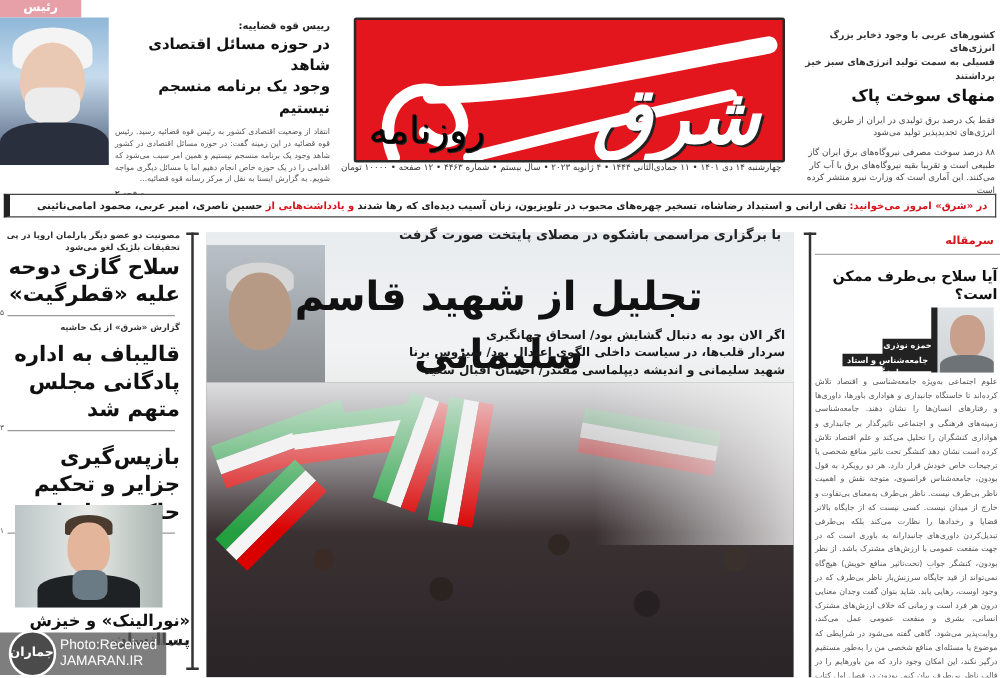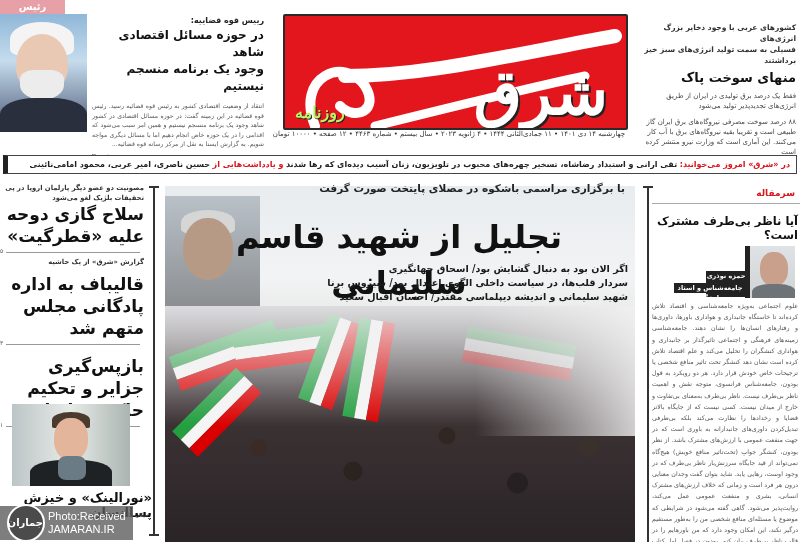--- a/index.html
+++ b/index.html
@@ -3,22 +3,22 @@
   <meta charset="utf-8">
   <style>
     * { box-sizing: border-box; margin: 0; padding: 0; }
     html, body { width: 800px; height: 542px; overflow: hidden; background: #ffffff; }
     body { position: relative; font-family: "DejaVu Sans", sans-serif; color: #111; direction: rtl; }
     .abs { position: absolute; }
 
     
     .mast-logo { left: 283px; top: 14px; width: 345px; height: 116px; background: #e3151d; border: 2px solid #2a2a2a; border-radius: 2px; overflow: hidden; }
     .mast-logo svg { position: absolute; left: 0; top: 0; }
-    .mast-name { position: absolute; right: 18px; top: 46px; color: #fff; font-family: "DejaVu Serif", serif; font-weight: bold; font-size: 62px; line-height: 62px; letter-spacing: -2px; text-shadow: 2px 2px 0 #222; }
-    .mast-sub { position: absolute; left: 10px; bottom: 6px; color: #bef264; font-family: "DejaVu Serif", serif; font-weight: bold; font-size: 16px; text-shadow: 1px 1px 0 #222; }
+    .mast-name { position: absolute; right: 18px; top: 46px; color: #fff; font-family: "DejaVu Serif", serif; font-weight: bold; font-size: 62px; line-height: 62px; letter-spacing: -2px; text-shadow: 2px 2px 0 #222; font-style: italic; }
+    .mast-sub { position: absolute; left: 10px; bottom: 6px; color: #000000; font-family: "DejaVu Serif", serif; font-weight: normal; font-size: 30px; text-shadow: 1px 1px 0 #222; }
     .dateline { left: 262px; top: 130px; width: 374px; font-size: 7px; color: #333; text-align: center; white-space: nowrap; }
 
     
     .judge-photo { left: 0; top: 14px; width: 87px; height: 118px; background: linear-gradient(180deg,#8fb7d8 0%,#c6dced 40%,#4b5a76 100%); overflow: hidden; }
     .judge-face { position: absolute; left: 16px; top: 20px; width: 52px; height: 60px; background: #e9c9b4; border-radius: 50% 50% 45% 45%; }
     .judge-turban { position: absolute; left: 10px; top: 8px; width: 64px; height: 34px; background: #f4f4f4; border-radius: 50% 50% 20% 20%; }
     .judge-beard { position: absolute; left: 20px; top: 56px; width: 44px; height: 30px; background: #ececec; border-radius: 30% 30% 50% 50%; }
     .judge-robe { position: absolute; left: 0; top: 84px; width: 87px; height: 40px; background: #2a2f3e; border-radius: 40% 40% 0 0; }
     .corner-badge { left: 0; top: 0; width: 65px; height: 14px; background: #e8a0a8; color: #fff; font-size: 10px; font-weight: bold; text-align: center; line-height: 14px; }
     .top-left-story { left: 92px; top: 16px; width: 172px; text-align: right; }
@@ -238,20 +238,20 @@
   <div class="wm-text">
     <div>Photo:Received</div>
     <div>JAMARAN.IR</div>
   </div>
 </div>
 
 <div class="abs vrule-right"></div>
 <div class="abs vrule-right-cap"></div>
 <div class="abs editorial-label">سرمقاله</div>
 <div class="abs editorial-rule"></div>
-<div class="abs editorial-head">آیا ناظر بی‌طرف مشترک است؟</div>
+<div class="abs editorial-head">آیا سلاح بی‌طرف ممکن است؟</div>
 <div class="abs author-photo">
   <div class="author-face"></div>
   <div class="author-body"></div>
 </div>
 <div class="abs author-name">حمزه نوذری</div>
 <div class="abs author-role">جامعه‌شناس و استاد دانشگاه</div>
 <div class="abs editorial-body">علوم اجتماعی به‌ویژه جامعه‌شناسی و اقتصاد تلاش کرده‌اند تا خاستگاه جانبداری و هواداری باورها، داوری‌ها و رفتارهای انسان‌ها را نشان دهند. جامعه‌شناسی زمینه‌های فرهنگی و اجتماعی تاثیرگذار بر جانبداری و هواداری کنشگران را تحلیل می‌کند و علم اقتصاد تلاش کرده است نشان دهد کنشگر تحت تاثیر منافع شخصی یا ترجیحات خاص خودش قرار دارد. هر دو رویکرد به قول بودون، جامعه‌شناس فرانسوی، متوجه نقش و اهمیت ناظر بی‌طرف نیست. ناظر بی‌طرف به‌معنای بی‌تفاوت و خارج از میدان نیست. کسی نیست که از جایگاه بالاتر قضایا و رخدادها را نظارت می‌کند بلکه بی‌طرفی تبدیل‌کردن داوری‌های جانبدارانه به باوری است که در جهت منفعت عمومی با ارزش‌های مشترک باشد. از نظر بودون، کنشگر جوابِ (تحت‌تاثیر منافع خویش) هیچ‌گاه نمی‌تواند از قید جایگاه سرزنش‌بار ناظر بی‌طرف که در وجود اوست، رهایی یابد. شاید بتوان گفت وجدان معنایی درون هر فرد است و زمانی که خلاف ارزش‌های مشترک انسانی، بشری و منفعت عمومی عمل می‌کند، روایت‌پذیر می‌شود. گاهی گفته می‌شود در شرایطی که موضوع یا مسئله‌ای منافع شخصی من را به‌طور مستقیم درگیر نکند، این امکان وجود دارد که من باورهایم را در قالب ناظر بی‌طرف بیان کنم. بودون در فصل اول کتاب «مطالعاتی در آثار جامعه‌شناسان کلاسیک» خاستگاه‌های هواداری و جانبدارانه‌بودن باورها، داوری‌ها و رفتارهای کنشگران را جمع‌بندی کرده است که عبارت‌اند از: منافع، علایق جماعتی و انجمنی، جایگاه و موقعیت اجتماعی افراد، رویکردهای معرفتی، تقاضای باطنی و پیش‌فرض‌های افراد...</div>
 
 </body></html>

